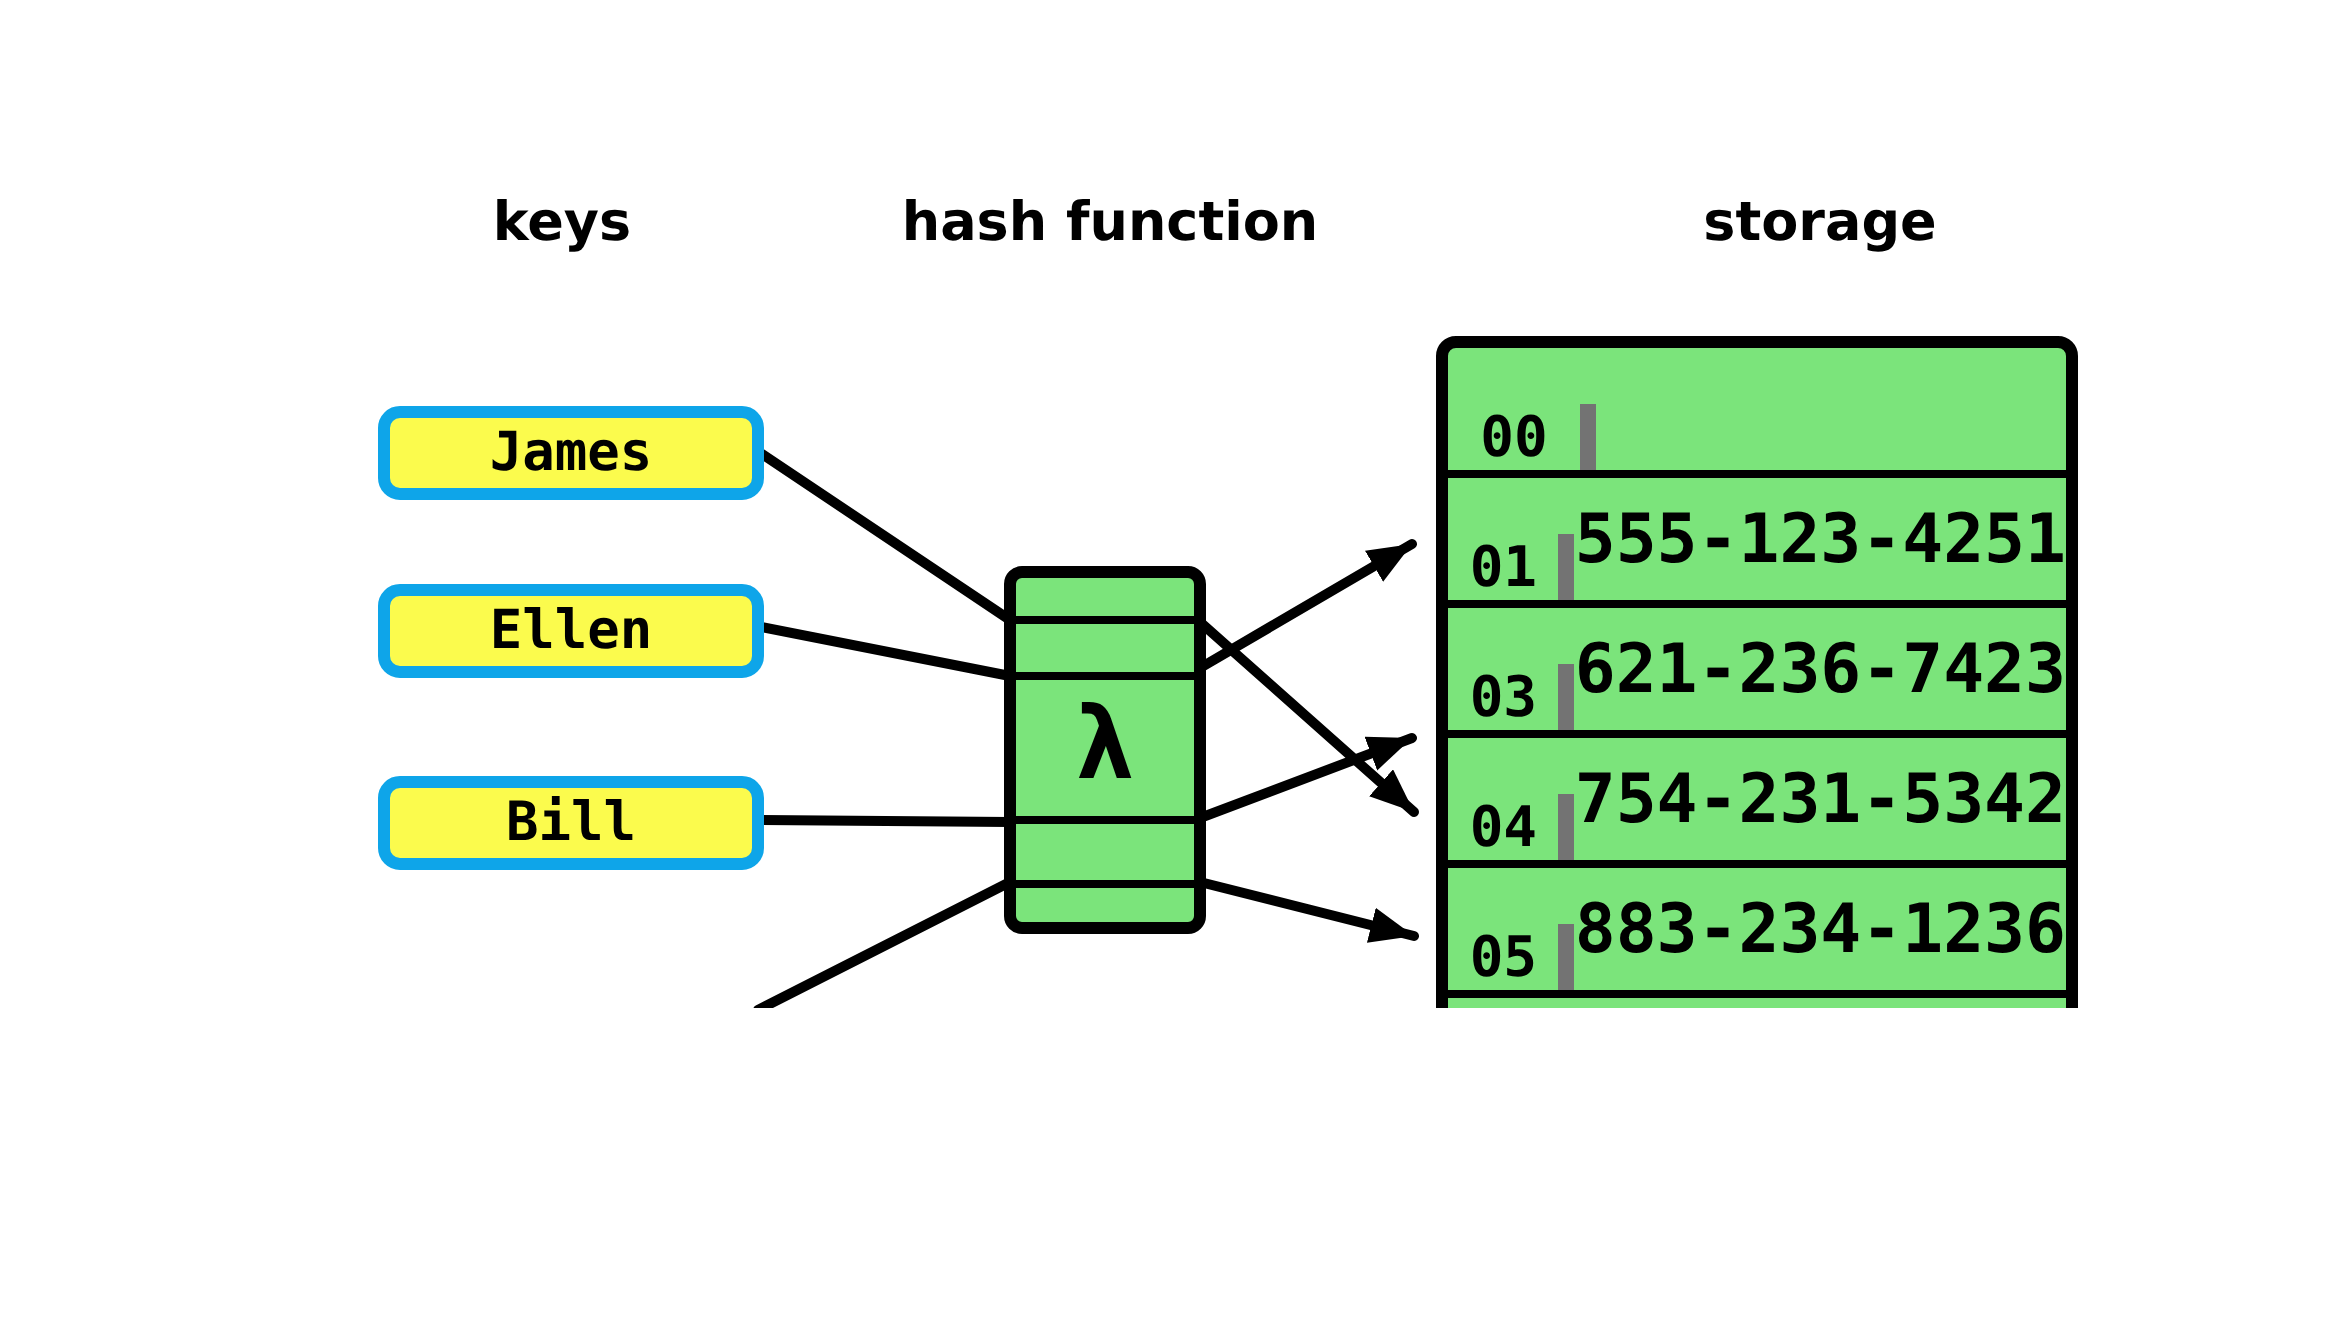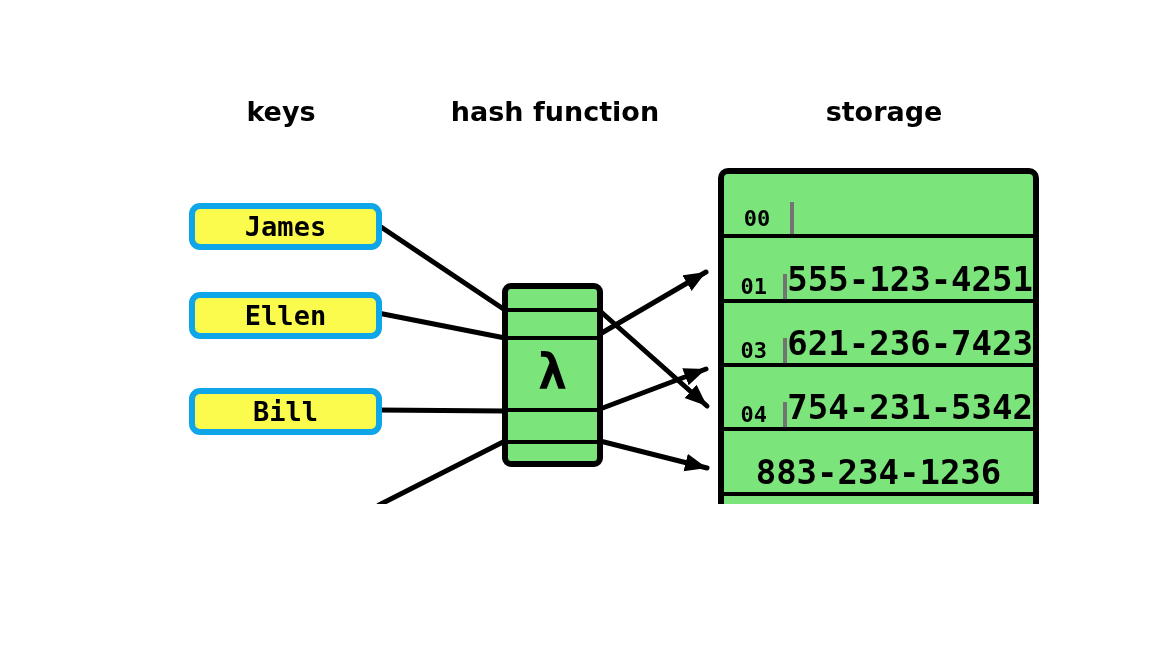--- a/index.html
+++ b/index.html
@@ -7,21 +7,21 @@
     position:relative;width:1168px;height:504px;background:#ffffff;overflow:hidden;
     font-family:"DejaVu Sans Mono","Liberation Mono",monospace;color:#000;
   }
   
   .hdr{
     position:absolute;top:92px;height:38px;display:flex;align-items:center;justify-content:center;
     font-family:"DejaVu Sans","Liberation Sans",sans-serif;font-weight:bold;font-size:27px;
   }
   .hdr-keys{left:181px;width:200px;}
   .hdr-hash{left:435px;width:240px;}
-  .hdr-storage{left:784px;width:200px;}
+  .hdr-storage{left:810px;width:200px;}
 
   
   .key-box{
     position:absolute;left:189px;width:193px;height:47px;box-sizing:border-box;
     background:#FBFB4D;border:6px solid #0ea5e9;border-radius:11px;
     display:flex;align-items:center;justify-content:center;
     font-weight:bold;font-size:27px;z-index:2;
   }
   .key-james{top:203px;}
   .key-ellen{top:292px;}
@@ -44,25 +44,25 @@
     font-size:50px;font-weight:bold;line-height:1;
   }
 
   
   .storage-table{
     position:absolute;left:718px;top:168px;width:321px;height:394px;box-sizing:border-box;
     background:#7BE47B;border:6px solid #000;border-radius:10px;
     display:flex;flex-direction:column;z-index:2;overflow:hidden;
   }
   .srow{flex:1;display:flex;align-items:stretch;}
-  .srow + .srow{border-top:4px solid #000;align-items:flex-end;}
+  .srow + .srow{border-top:4px solid #000;}
   .idx{
-    width:66px;border-right:4px solid #737373;
+    width:66px;border-right:8px solid #737373;
     display:flex;align-items:center;justify-content:center;
-    font-weight:bold;font-size:22px;margin-top:28px;
+    font-weight:bold;font-size:28px;margin-top:28px;
   }
   .val{
     flex:1;display:flex;align-items:center;justify-content:center;
     font-weight:bold;font-size:34px;white-space:nowrap;
   }
 
   
   .connectors{position:absolute;left:0;top:0;z-index:1;}
   .cline{stroke:#000;stroke-width:5;stroke-linecap:round;fill:none;}
 </style>
@@ -122,20 +122,21 @@
     </div>
     <div class="srow">
       <div class="idx">03</div>
       <div class="val">621-236-7423</div>
     </div>
     <div class="srow">
       <div class="idx">04</div>
       <div class="val">754-231-5342</div>
     </div>
     <div class="srow">
+      <div class="idx">05</div>
       <div class="val">883-234-1236</div>
     </div>
     <div class="srow">
       <div class="idx">06</div>
       <div class="val"></div>
     </div>
   </div>
 
 </div>
 

